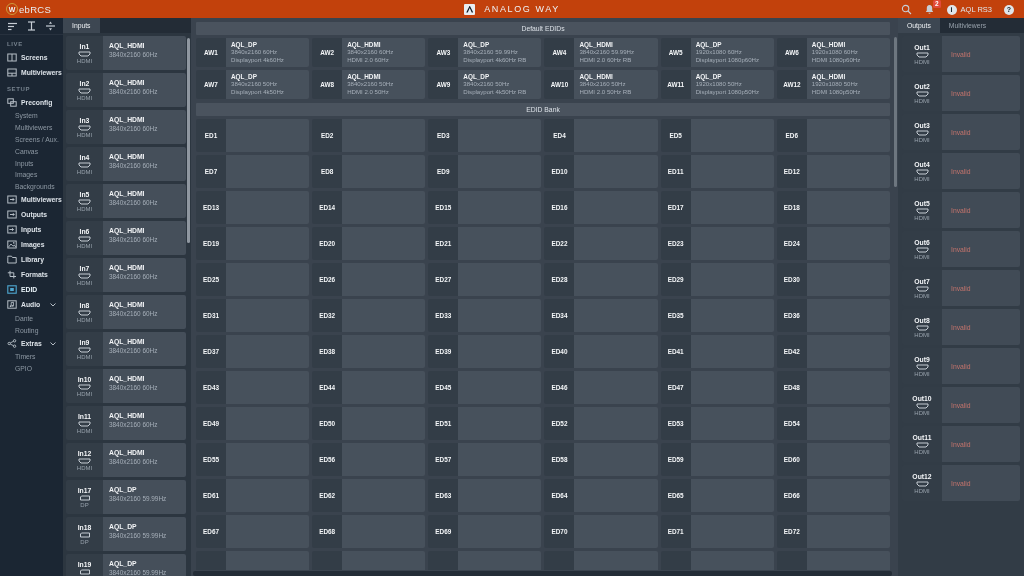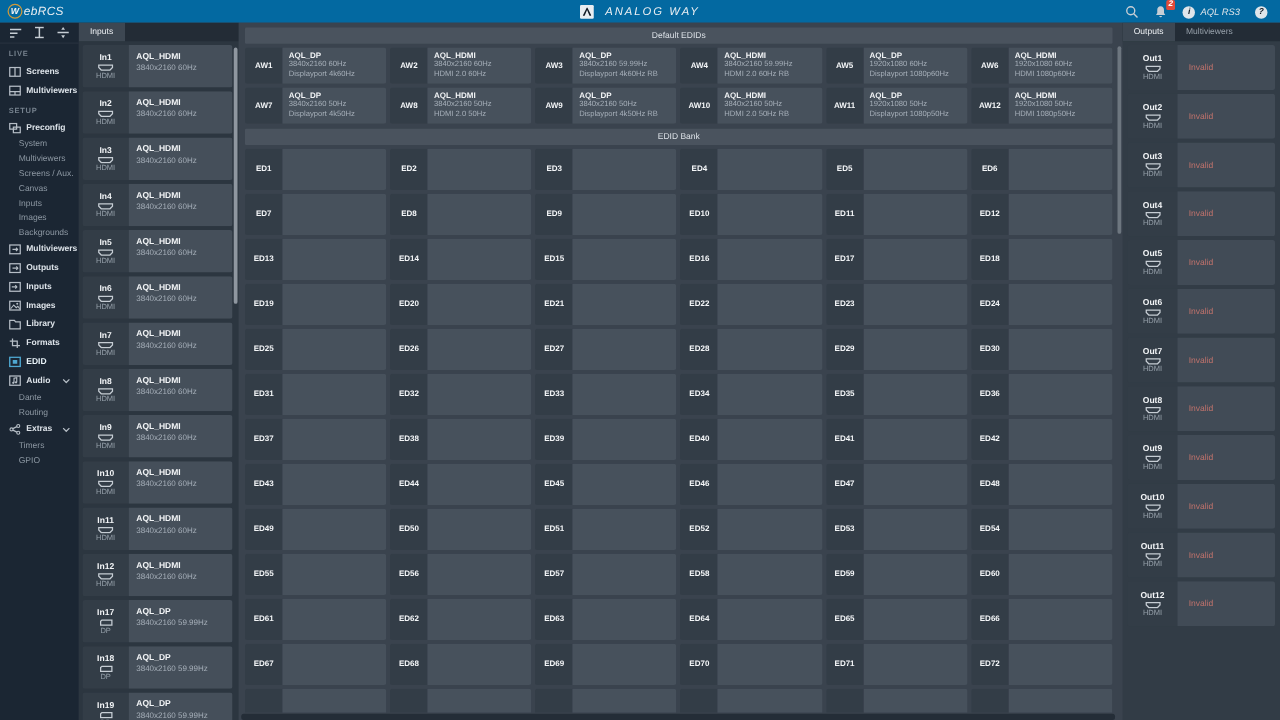--- a/index.html
+++ b/index.html
@@ -1,21 +1,21 @@
 <!DOCTYPE html>
 <html><head>
 <meta charset="utf-8">
 <style>
   * { margin:0; padding:0; box-sizing:border-box; }
   html,body { width:1024px; height:576px; overflow:hidden; background:#3a434e;
     font-family:"Liberation Sans", sans-serif; -webkit-font-smoothing:antialiased; }
 
   
-  .header { position:absolute; top:0; left:0; width:1024px; height:18px; background:#0369a1;
-    display:flex; align-items:center; z-index:20;font-style:italic; }
+  .header { position:absolute; top:0; left:0; width:1024px; height:18px; background:#c2410c;
+    display:flex; align-items:center; z-index:20; }
   .brand-left { display:flex; align-items:center; gap:1px; padding-left:6px; }
   .w-badge { width:12px; height:12px; border:1.3px solid #cf9a3a; border-radius:50%;
     color:#f2f4f6; font-size:7px; font-weight:bold; display:flex; align-items:center; justify-content:center; }
   .brand-left .rcs { color:#e8edf1; font-size:9.5px; letter-spacing:.3px; }
   .brand-center { position:absolute; left:0; right:0; display:flex; justify-content:center;
     align-items:center; gap:9px; pointer-events:none; }
   .aw-logo { width:11px; height:11px; background:#e8edf1; border-radius:1px;
     display:flex; align-items:center; justify-content:center; }
   .aw-logo span { width:7px; height:7px; background:#121c26; display:block;
     clip-path:polygon(0 100%, 50% 0, 100% 100%, 78% 100%, 50% 35%, 22% 100%); }

